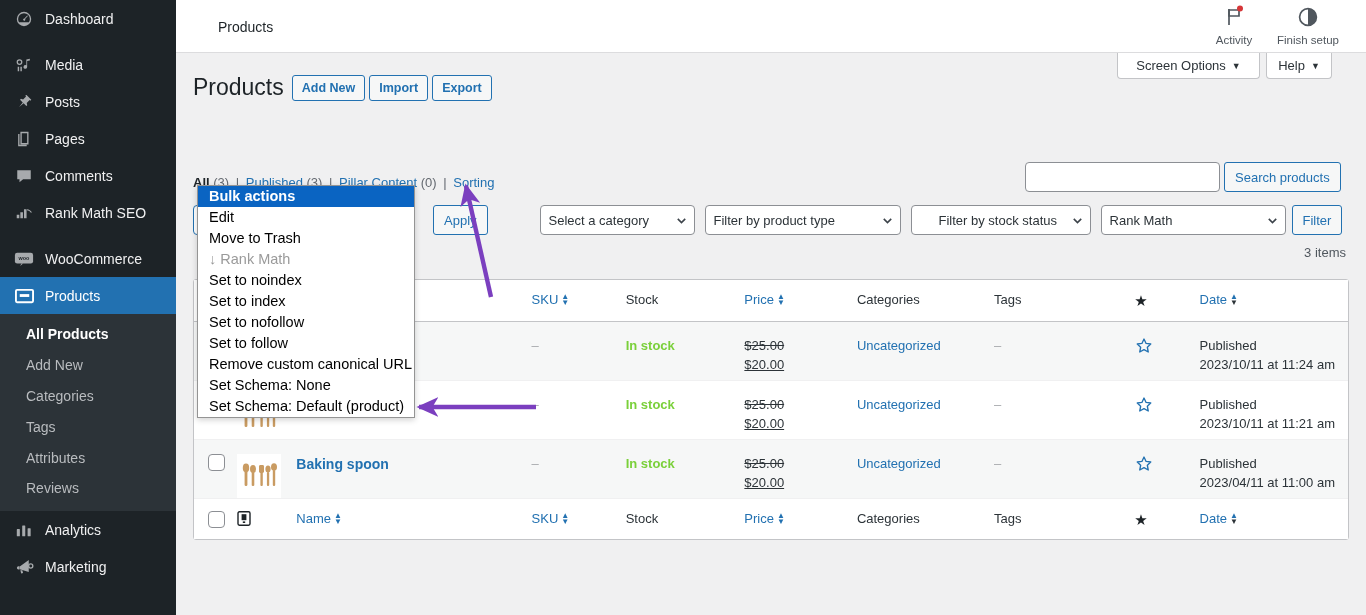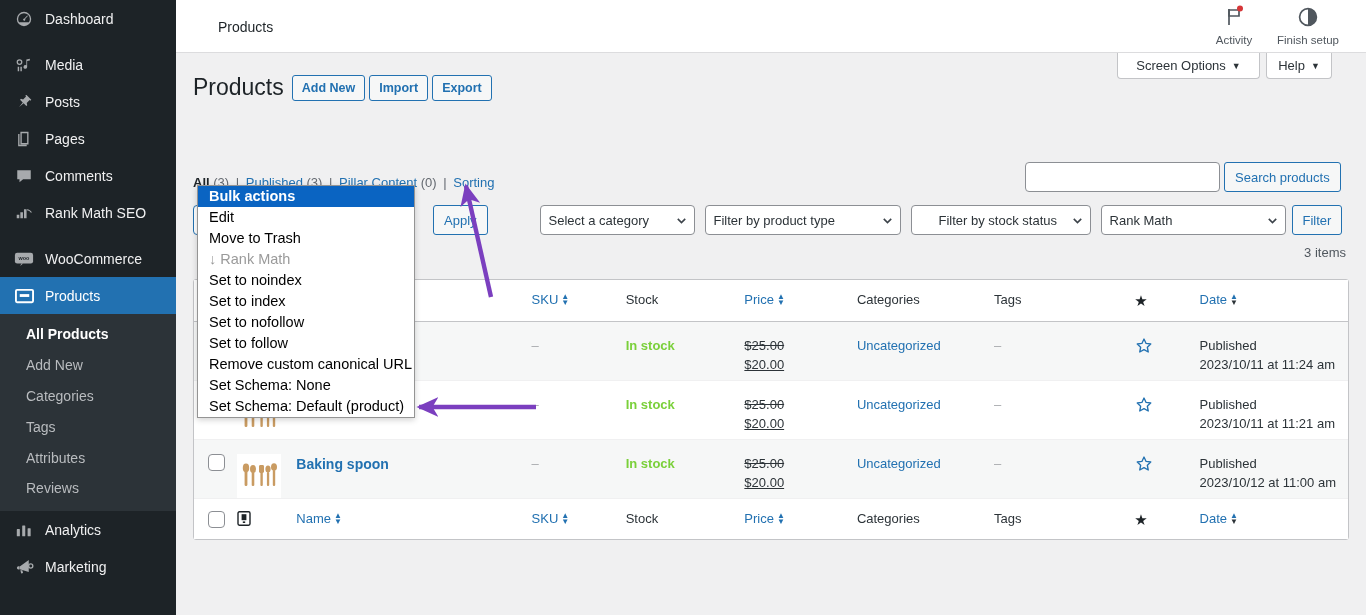--- a/index.html
+++ b/index.html
@@ -594,21 +594,21 @@
               <td class="col-tags"><span class="muted">–</span></td>
               <td class="col-feat">
                 <span>
                   <svg width="20" height="20" viewBox="0 0 24 24" fill="none" stroke="#2271b1" stroke-width="1.6" stroke-linejoin="round">
                       <path d="M12 3.6l2.5 5.3 5.6.7-4.1 3.9 1.1 5.7-5.1-2.9-5.1 2.9 1.1-5.7L3.9 9.6l5.6-.7z"></path>
                     </svg>
                 </span>
               </td>
               <td class="col-date">
                 <span>Published</span><br>
-                <span>2023/10/12 at 11:00 am</span>
+                <span>2023/04/11 at 11:00 am</span>
               </td>
             </tr>
           </tbody>
 
           <tfoot>
             <tr>
               <th class="col-cb">
                 <span class="cb"></span>
               </th>
               <th class="col-thumb">

